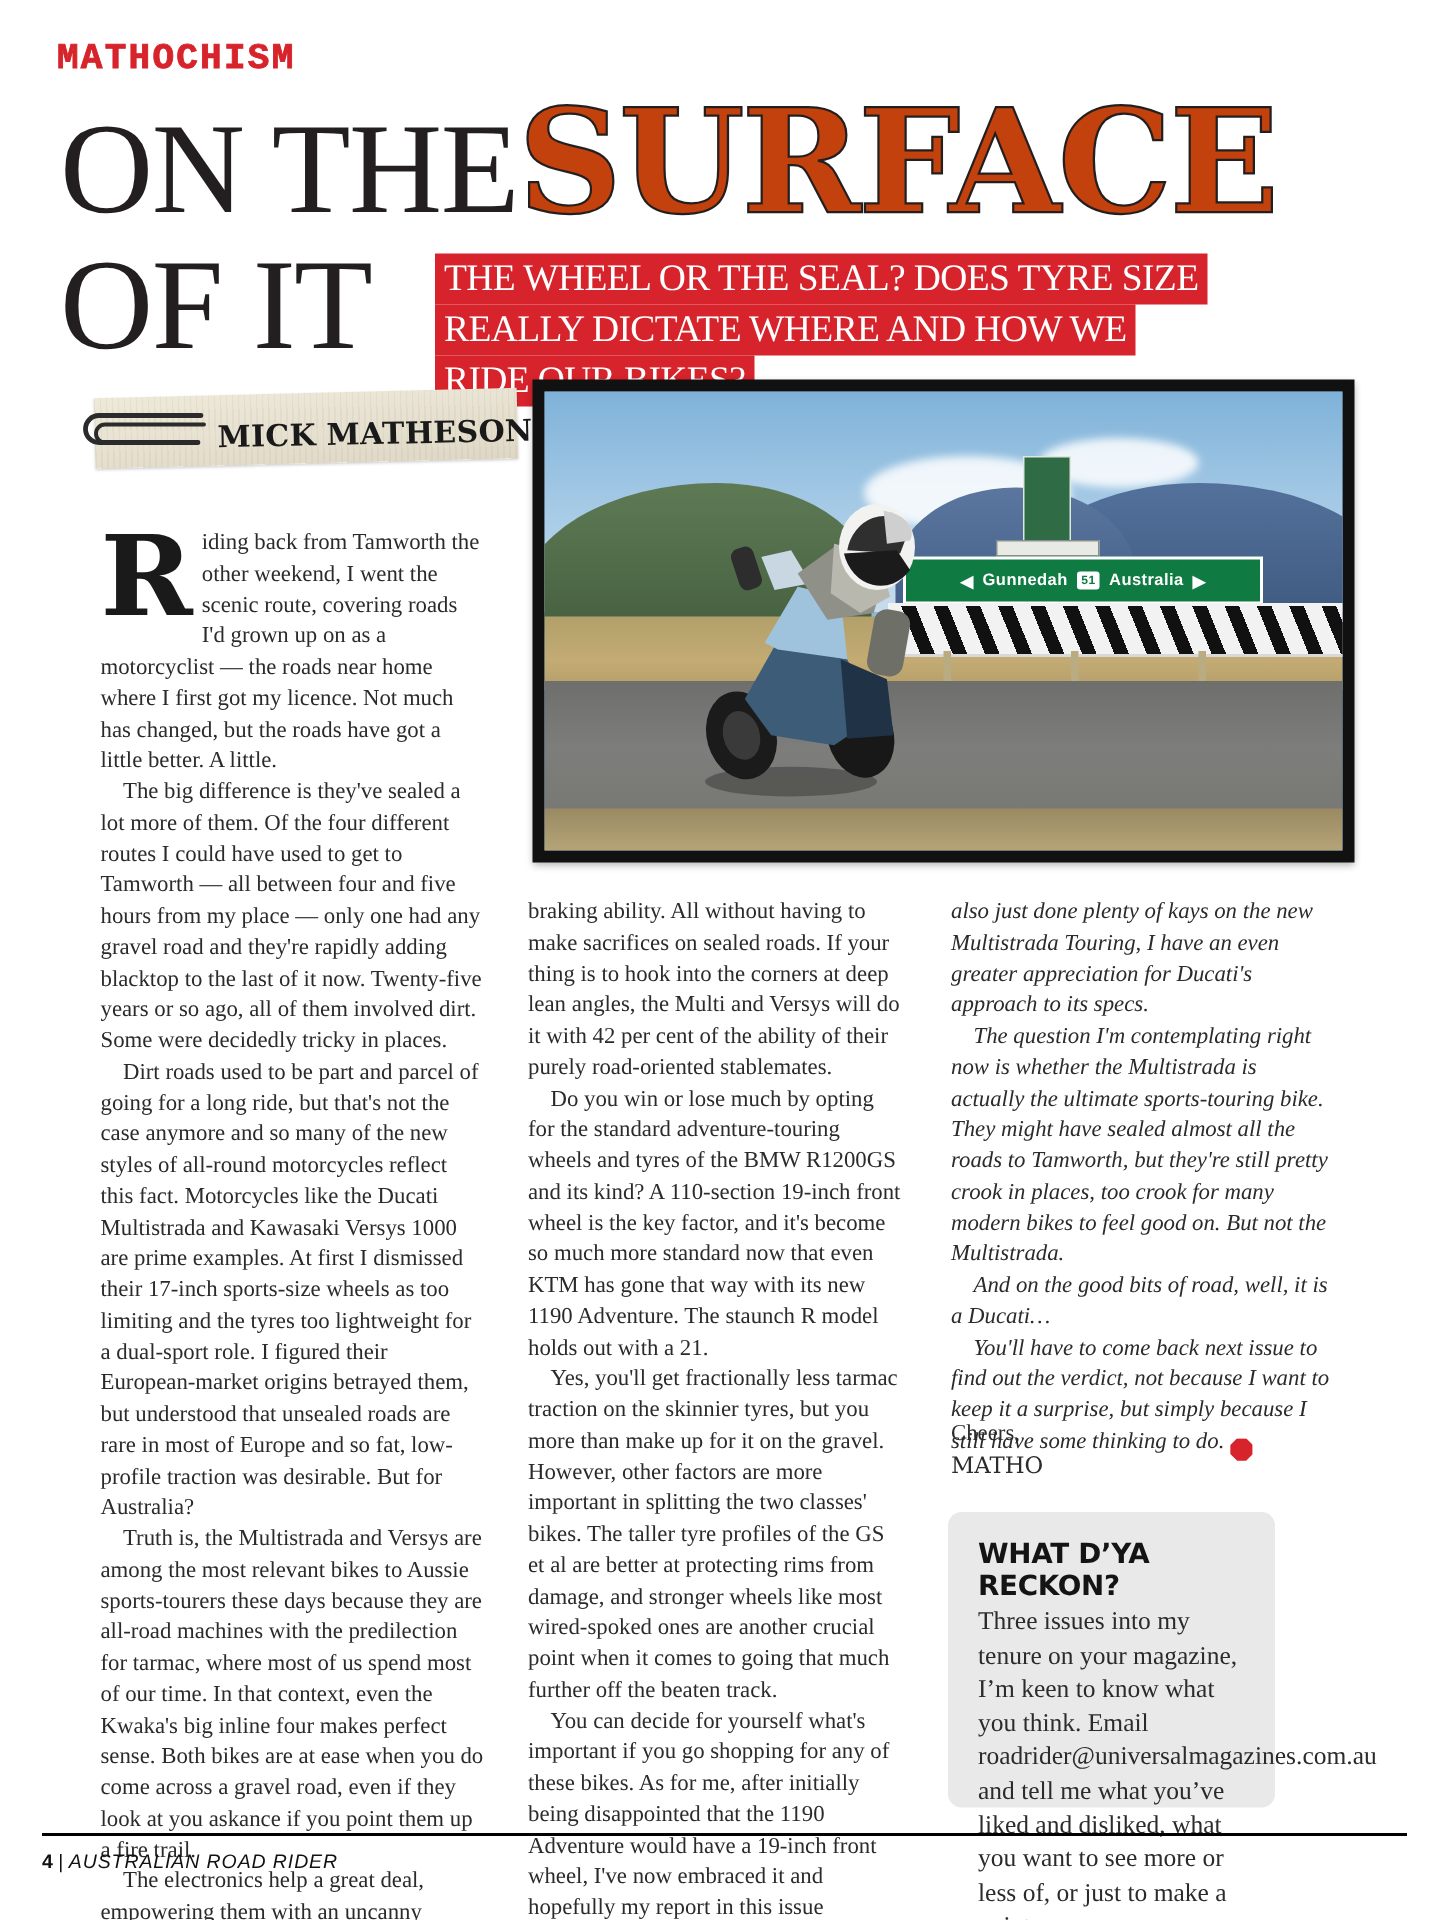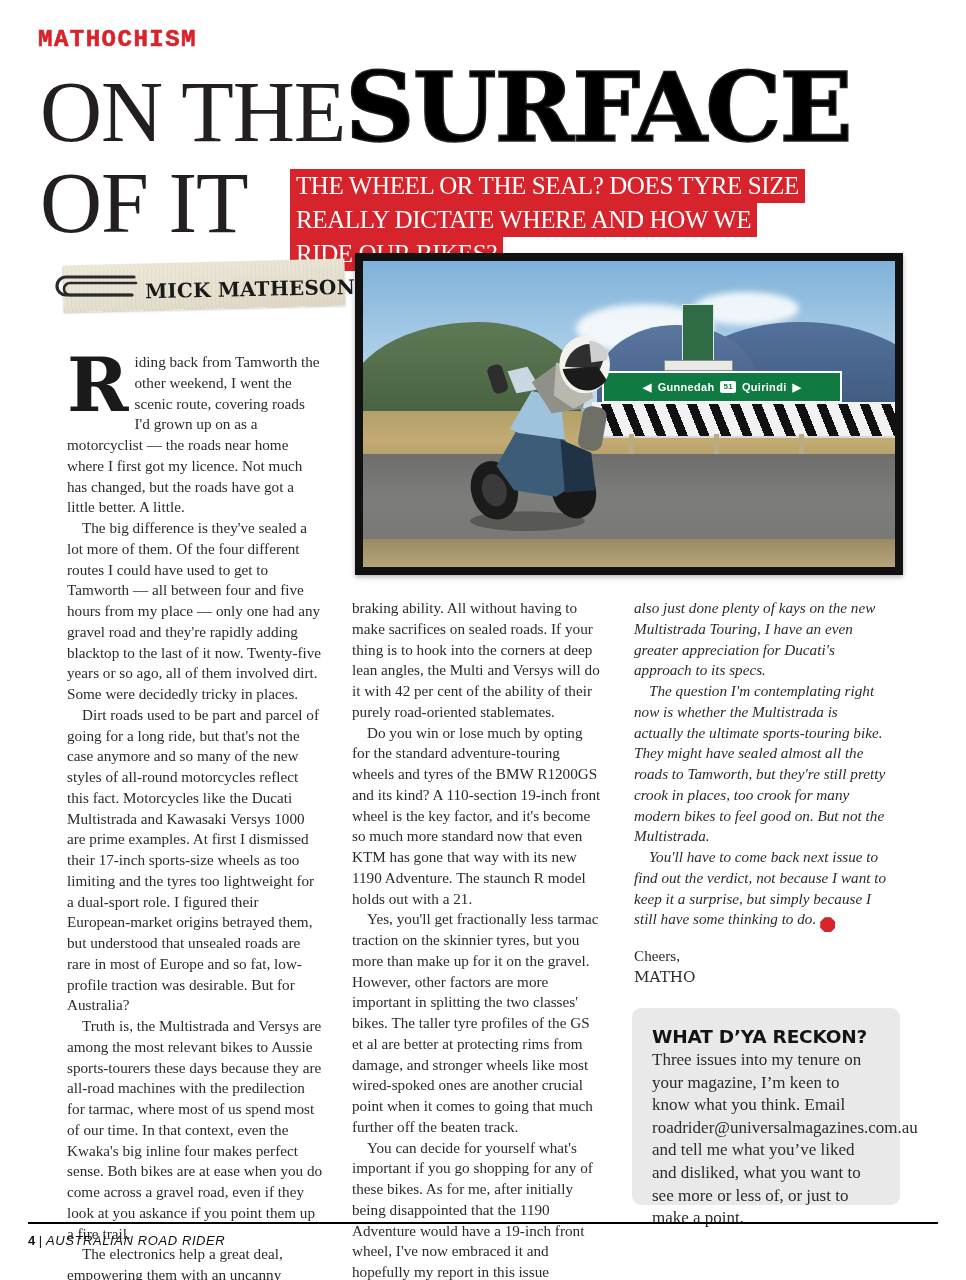--- a/index.html
+++ b/index.html
@@ -48,21 +48,21 @@
     font-family: "Liberation Serif", "DejaVu Serif", serif;
     font-weight: normal;
     font-size: 86px;
     color: #231f20;
     letter-spacing: -1px;
   }
   .t-bold {
     font-family: "DejaVu Serif", "Liberation Serif", serif;
     font-weight: bold;
     font-size: 96px;
-    color: #000000;
+    color: #c2410c;
     letter-spacing: -2px;
     -webkit-text-stroke: 1.5px #231f20;
   }
   .title-line2 {
     position: absolute;
     left: 0;
     top: 100px;
     white-space: nowrap;
     line-height: 1;
   }
@@ -331,21 +331,21 @@
   .signoff .name {
     font-family: "DejaVu Serif", "Liberation Serif", serif;
     font-weight: normal;
   }
 
   
   .reckon {
     position: absolute;
     left: 632px;
     top: 1008px;
-    width: 268px;
+    width: 218px;
     height: 197px;
     background: #e9e9e9;
     border-radius: 9px;
     box-sizing: border-box;
     padding: 18px 20px 14px 20px;
   }
   .reckon-title {
     font-family: "DejaVu Sans", "Liberation Sans", sans-serif;
     font-weight: bold;
     font-size: 18.5px;
@@ -419,21 +419,21 @@
       <div class="hill-left"></div>
       <div class="grass"></div>
 
       <div class="sign-post-sign"></div>
       <div class="sign-post-bar"></div>
 
       <div class="sign-green">
         <span>◀</span>
         <span>Gunnedah</span>
         <span class="sign-shield">51</span>
-        <span>Quirindi</span>
+        <span>Australia</span>
         <span>▶</span>
       </div>
 
       <div class="chevron-barrier"></div>
       <div class="guard-post" style="left:50%;"></div>
       <div class="guard-post" style="left:66%;"></div>
       <div class="guard-post" style="left:82%;"></div>
 
       <div class="road"></div>
       <div class="road-edge"></div>
@@ -470,20 +470,21 @@
   <div class="col col2">
     <p class="first">braking ability. All without having to make sacrifices on sealed roads. If your thing is to hook into the corners at deep lean angles, the Multi and Versys will do it with 42 per cent of the ability of their purely road-oriented stablemates.</p>
     <p>Do you win or lose much by opting for the standard adventure-touring wheels and tyres of the BMW R1200GS and its kind? A 110-section 19-inch front wheel is the key factor, and it's become so much more standard now that even KTM has gone that way with its new 1190 Adventure. The staunch R model holds out with a 21.</p>
     <p>Yes, you'll get fractionally less tarmac traction on the skinnier tyres, but you more than make up for it on the gravel. However, other factors are more important in splitting the two classes' bikes. The taller tyre profiles of the GS et al are better at protecting rims from damage, and stronger wheels like most wired-spoked ones are another crucial point when it comes to going that much further off the beaten track.</p>
     <p>You can decide for yourself what's important if you go shopping for any of these bikes. As for me, after initially being disappointed that the 1190 Adventure would have a 19-inch front wheel, I've now embraced it and hopefully my report in this issue explains why. And having</p>
   </div>
 
   <div class="col col3">
     <p class="first">also just done plenty of kays on the new Multistrada Touring, I have an even greater appreciation for Ducati's approach to its specs.</p>
     <p>The question I'm contemplating right now is whether the Multistrada is actually the ultimate sports-touring bike. They might have sealed almost all the roads to Tamworth, but they're still pretty crook in places, too crook for many modern bikes to feel good on. But not the Multistrada.</p>
+    <p>And on the good bits of road, well, it is a Ducati…</p>
     <p><span>You'll have to come back next issue to find out the verdict, not because I want to keep it a surprise, but simply because I still have some thinking to do.</span><span class="stop-mark">STOP</span></p>
   </div>
 
   <div class="signoff">
     <div>Cheers,</div>
     <div class="name">MATHO</div>
   </div>
 
   <div class="reckon">
     <div class="reckon-title">WHAT D’YA RECKON?</div>

